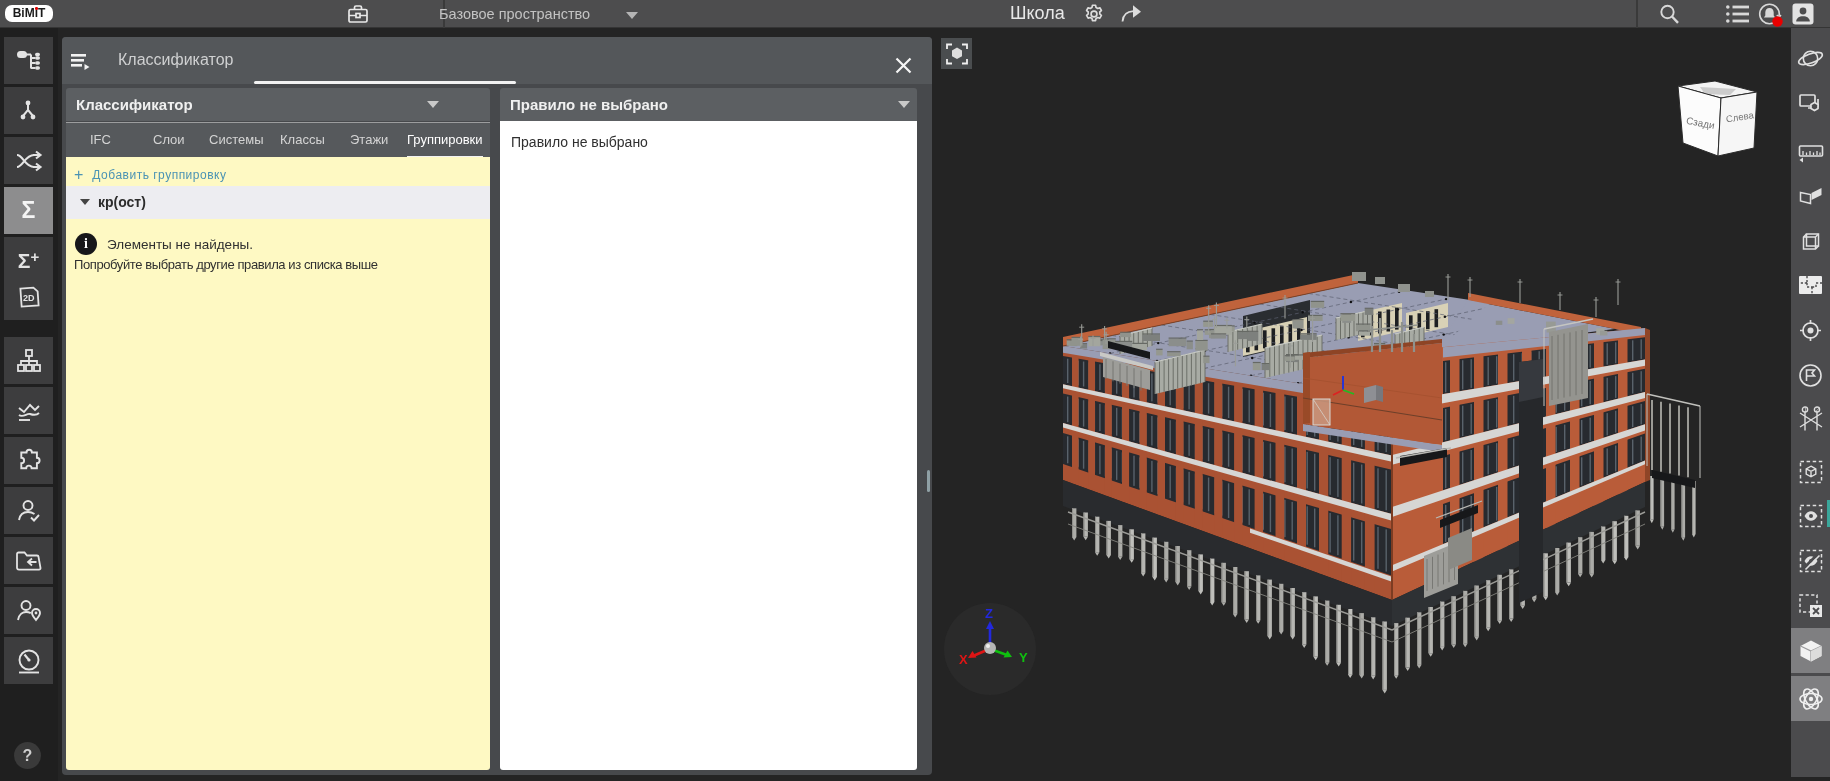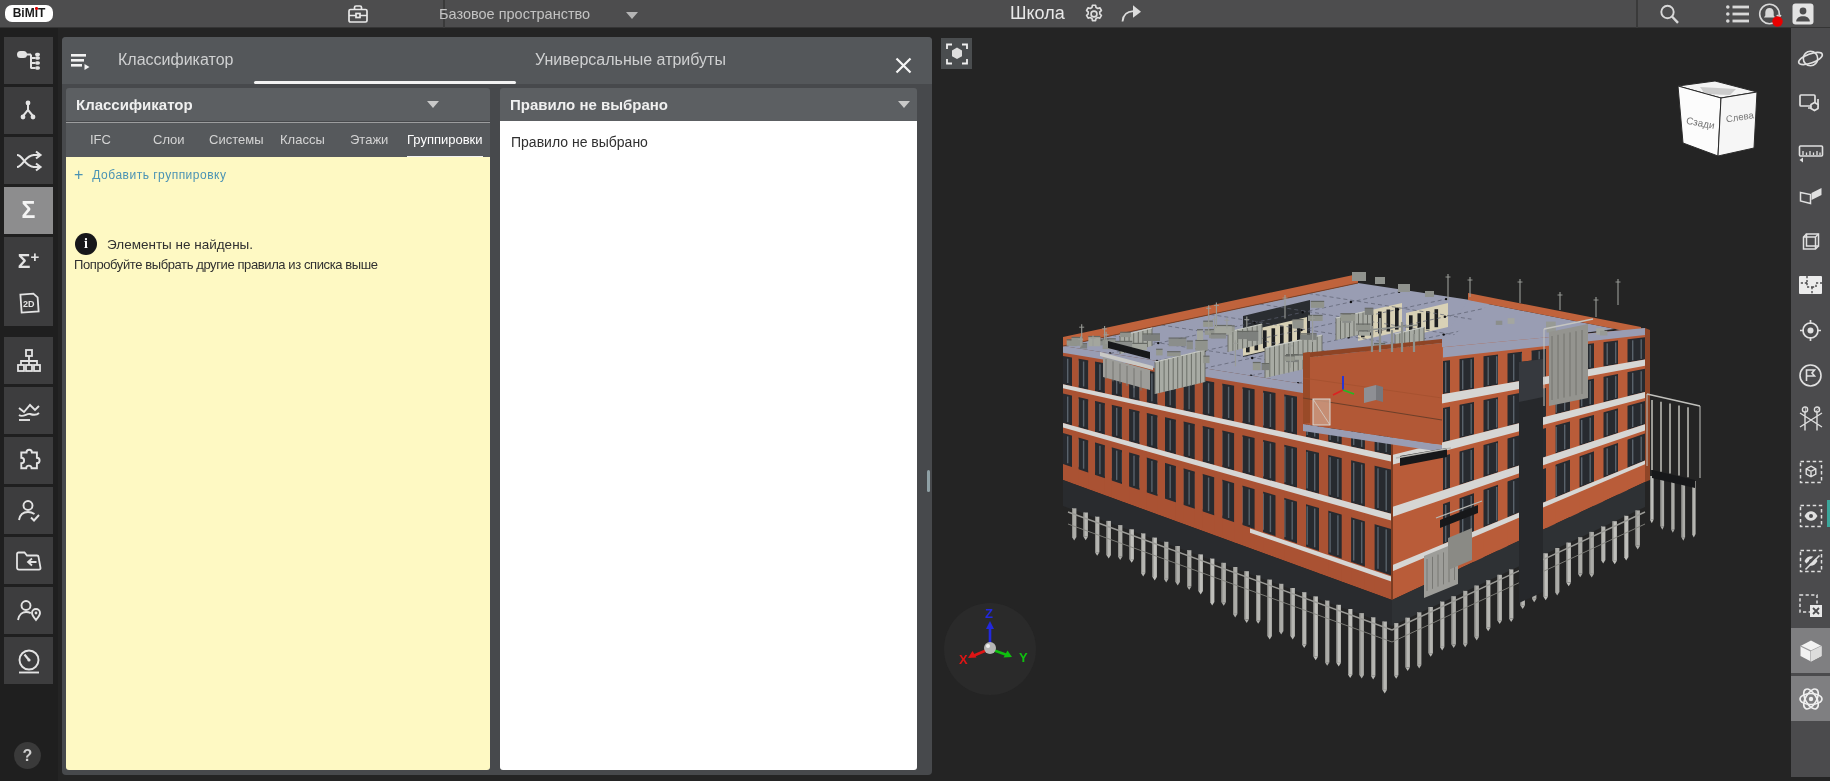--- a/index.html
+++ b/index.html
@@ -153,21 +153,21 @@
       </g>
         </svg>
     </div>
     <div class="lbtn sel" style="top:159px">
       <span style="color:#f5f5f5;font-size:23px;font-weight:bold">Σ</span>
     </div>
     <div class="lbtn" style="top:209px">
       <span style="color:#e3e3e3;font-size:21px;font-weight:bold">Σ</span>
         <span style="color:#e3e3e3;font-size:15px;font-weight:bold;margin-top:-8px">+</span>
     </div>
-    <div class="lbtn" style="top:251px">
+    <div class="lbtn" style="top:245px">
       <svg width="26" height="26" viewBox="0 0 26 26">
         <path d="M5 4 h13 l4 4 v14 h-17 z" fill="none" stroke="#e3e3e3" stroke-width="1.8" transform="rotate(-4 13 13)"></path>
         <text x="7" y="17" fill="#e3e3e3" font-size="9" font-weight="bold" font-family="Liberation Sans">2D</text>
       </svg>
     </div>
     <div class="lbtn" style="top:309px">
       <svg width="28" height="28" viewBox="0 0 28 28">
           <g stroke="#e3e3e3" stroke-width="1.8" fill="none">
         <rect x="11" y="3" width="6" height="6"></rect>
         <rect x="3" y="18" width="6" height="6"></rect>
@@ -236,39 +236,39 @@
       <svg style="position:absolute;left:9px;top:17px" width="22" height="16" viewBox="0 0 22 16">
         <g fill="#f2f2f2">
             <rect x="0" y="0" width="15" height="2.6"></rect>
             <rect x="0" y="5" width="13" height="2.6"></rect>
             <rect x="0" y="10" width="11" height="2.6"></rect>
             <path d="M13.5 10 l5 3 -5 3 z"></path>
           </g>
       </svg>
       <div class="ptab" style="left:56px">Классификатор</div>
       <div class="ptab-underline" style="left:192px;width:262px"></div>
-      <div class="ptab" style="left:473px">Универсальные атрибуты</div>
       <svg id="pclose" width="17" height="17" viewBox="0 0 17 17">
           <path d="M1.5 1.5 L15.5 15.5 M15.5 1.5 L1.5 15.5" stroke="#f5f5f5" stroke-width="2.2"></path>
         </svg>
     </div>
     <div class="col-head" style="left:4px;width:424px;padding-left:10px">Классификатор</div>
     <div class="col-caret" style="left:365px;top:64px"></div>
     <div class="col-head" style="left:438px;width:417px;padding-left:10px">Правило не выбрано</div>
     <div class="col-caret" style="left:836px;top:64px"></div>
     <div id="subtabs">
       <div class="stab" style="left:24px">IFC</div>
       <div class="stab" style="left:87px">Слои</div>
       <div class="stab" style="left:143px">Системы</div>
       <div class="stab" style="left:214px">Классы</div>
       <div class="stab" style="left:284px">Этажи</div>
       <div class="stab active" style="left:341px">Группировки</div>
     </div>
     <div id="lcol-body">
       <div id="addgroup"><span class="plus">+</span>Добавить группировку</div>
+      <div id="krrow"><span class="tri"></span>кр(ост)</div>
       <div id="info-circ">i</div>
       <div id="info-l1">Элементы не найдены.</div>
       <div id="info-l2">Попробуйте выбрать другие правила из списка выше</div>
     </div>
     <div id="rcol-body">
       <div id="rrule">Правило не выбрано</div>
     </div>
   </div>
   <div id="resizer"></div>
 

